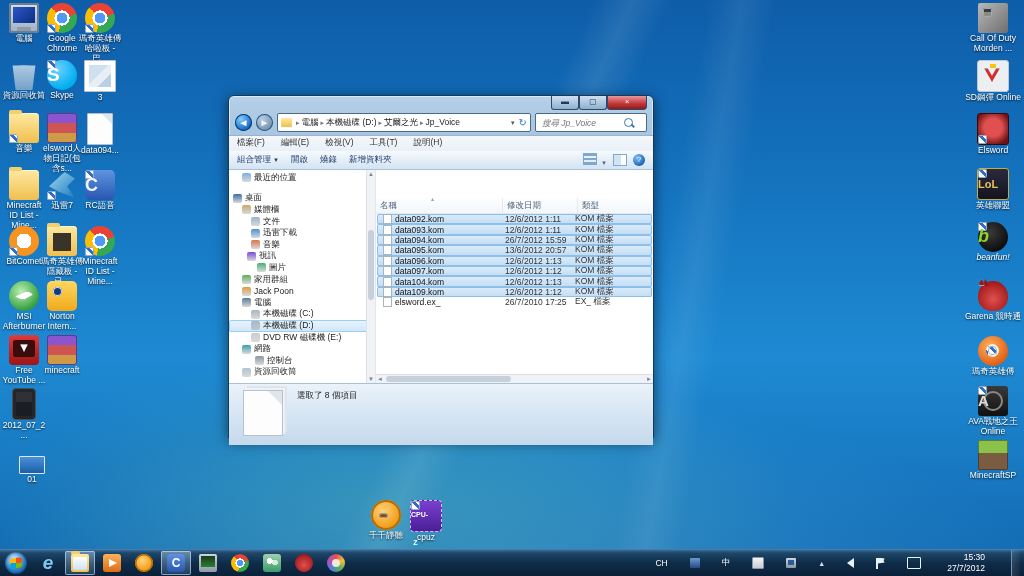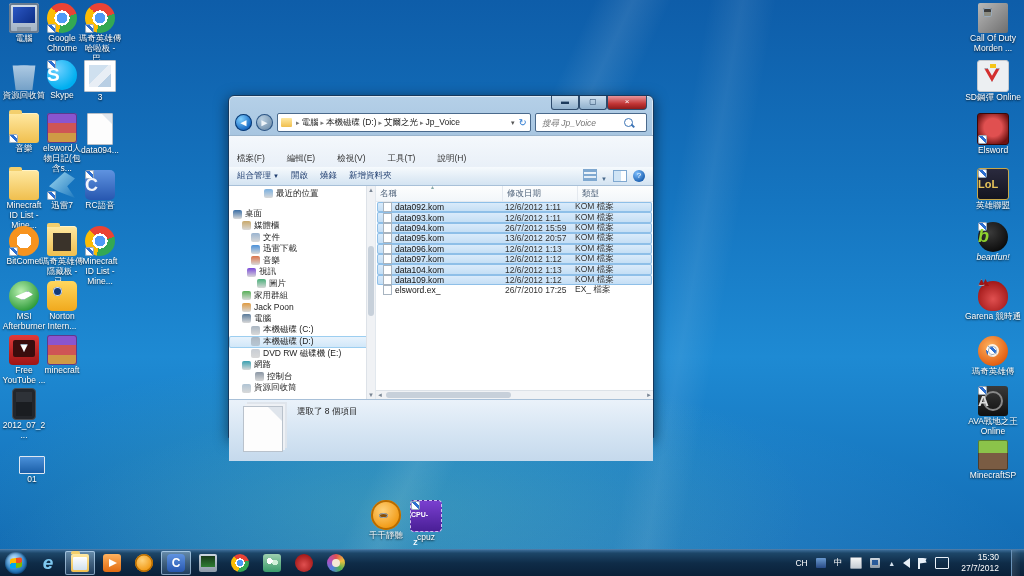--- a/index.html
+++ b/index.html
@@ -106,22 +106,22 @@
   .crumbbox .fico{width:11px;height:9px;background:linear-gradient(#ffe9a2,#f0bf4e);border-radius:1px;margin-right:2px;flex:0 0 auto;}
   .crumbbox .sep{color:#777;margin:0 2px;font-size:7px;}
   .crumbbox .spacer{flex:1;}
   .crumbbox .ddown{color:#555;font-size:7px;margin:0 2px;}
   .crumbbox .refresh{color:#2d7ad0;font-size:10px;margin-left:2px;}
   .searchbox{flex:0 0 102px;display:flex;align-items:center;height:17px;background:#fff;
     border:1px solid #4a6a8c;border-radius:2px;padding:0 4px;}
   .searchbox input{border:none;outline:none;width:80px;font-size:8.5px;color:#333;font-style:italic;background:transparent;}
   .mag{width:7px;height:7px;border:1.5px solid #3d74b5;border-radius:50%;position:relative;flex:0 0 auto;}
   .mag::after{content:"";position:absolute;left:6px;top:6px;width:4px;height:1.5px;background:#3d74b5;transform:rotate(45deg);}
-  .menurow{display:flex;gap:22px;background:linear-gradient(#f4f8fc,#e9f0f8);height:14px;
-    padding:17px 8px 0 8px;font-size:8.5px;color:#333;border-top:1px solid #9ab4cc;}
+  .menurow{display:flex;gap:16px;background:linear-gradient(#f4f8fc,#e9f0f8);height:14px;
+    padding:1px 8px 0 8px;font-size:8.5px;color:#333;border-top:1px solid #9ab4cc;}
   .toolbar{display:flex;align-items:center;gap:12px;height:18px;padding:0 8px;font-size:8.5px;color:#1e3c6e;
     background:linear-gradient(#f6fafd,#e1ecf6 60%,#d4e4f2);border-bottom:1px solid #a8c0d8;}
   .toolbar .caret{font-size:6px;margin-left:2px;}
   .toolbar .right{margin-left:auto;display:flex;align-items:center;gap:6px;color:#4a6a8c;}
   .viewsicon{display:inline-block;width:12px;height:10px;background:
     repeating-linear-gradient(#7fa8d0 0 2px,transparent 2px 4px);border:1px solid #7fa8d0;}
   .paneicon{display:inline-block;width:12px;height:10px;border:1px solid #7fa8d0;background:linear-gradient(90deg,#cfe4f5 0 55%,#fff 55%);}
   .helpicon{display:inline-block;width:12px;height:12px;border-radius:50%;color:#fff;font-size:8px;line-height:12px;
     text-align:center;background:radial-gradient(circle at 35% 30%,#7fc0ff,#1b5fb0 75%);}
   .main{display:flex;height:213px;background:#fff;}
@@ -130,21 +130,21 @@
   .sitem.sel{background:linear-gradient(#eaf4fd,#cfe6f8);box-shadow:inset 0 0 0 1px #9ccef0;border-radius:2px;}
   .sitem .sic{width:9px;height:9px;border-radius:2px;margin-right:3px;flex:0 0 auto;}
   .sitem.spacer{height:9px;}
   .sscroll{position:absolute;right:0;top:0;bottom:0;width:8px;background:#f0f2f5;border-left:1px solid #dde2e8;
     font-size:6px;color:#7a8694;text-align:center;}
   .sscroll .thumb{position:absolute;left:1px;right:1px;top:60px;height:70px;background:#c7d0da;border-radius:3px;}
   .sscroll .up{position:absolute;top:1px;left:0;right:0;}
   .sscroll .dn{position:absolute;bottom:1px;left:0;right:0;}
   .filearea{flex:1;position:relative;font-size:8.5px;}
   .colhdr{display:flex;height:15px;border-bottom:1px solid #e4e9ef;color:#4c6078;
-    background:linear-gradient(#fdfefe,#f2f6fa);}
+    background:linear-gradient(#fdfefe,#f2f6fa);margin-top:28px;}
   .colhdr div{padding:2px 0 0 4px;border-right:1px solid #e4e9ef;}
   .c-name{width:122px;position:relative;}
   .c-name::after{content:"▴";position:absolute;top:-3px;left:55px;font-size:6px;color:#8aa;}
   .c-date{width:70px;}
   .c-type{flex:1;border-right:none!important;}
   .frow{display:flex;align-items:center;height:10.4px;margin:0 1px;border-radius:2px;}
   .frow.sel{background:linear-gradient(#dcecfb,#c2ddf4);box-shadow:inset 0 0 0 1px #8ebfe8;}
   .frow .pg{width:7px;height:8px;background:#fff;border:1px solid #a8b4c0;margin:0 3px 0 6px;flex:0 0 auto;}
   .frow .fn{width:110px;color:#111;}
   .frow .fd{width:70px;color:#333;}
@@ -186,21 +186,21 @@
   .tb-monitor::after{content:"";position:absolute;inset:2px 2px 5px 2px;background:linear-gradient(#1a3a1a,#2e7d32);}
   .tb-chrome{border-radius:50%;background:
     radial-gradient(circle at 50% 50%, #4e9af5 0 26%, #fff 26% 36%, transparent 36%),
     conic-gradient(from -45deg,#ea4335 0 33%,#34a853 0 66%,#fbbc05 0);}
   .tb-messenger{background:linear-gradient(#9fd0b0,#3a9b6a);border-radius:3px;}
   .tb-messenger::after{content:"";position:absolute;left:3px;top:4px;width:12px;height:10px;
     background:radial-gradient(circle at 30% 30%,#fff 0 3px,transparent 3px),radial-gradient(circle at 75% 45%,#d0f0d8 0 3px,transparent 3px);}
   .tb-garena{border-radius:50%;background:radial-gradient(circle at 50% 60%,#e05050,#9e1515 80%);}
   .tb-paint{border-radius:50%;background:conic-gradient(#e05050,#f0c040,#50b050,#5080e0,#b050c0,#e05050);}
   .tb-paint::after{content:"";position:absolute;inset:5px;border-radius:50%;background:#f5e9d5;}
-  .tray{margin-left:auto;display:flex;align-items:center;gap:8px;padding-right:4px;color:#fff;font-size:8.5px;}
+  .tray{margin-left:auto;display:flex;align-items:center;gap:22px;padding-right:4px;color:#fff;font-size:8.5px;}
   .trayic{width:10px;height:10px;border-radius:1px;}
   .t-blue{background:linear-gradient(#6a9ad0,#274a86);}
   .t-white{background:linear-gradient(#f5f5f5,#c5ccd4);border:1px solid #8a96a4;}
   .t-disp{background:linear-gradient(#d0d8e0,#8a96a4);position:relative;}
   .t-disp::after{content:"";position:absolute;inset:2px 2px 3px 2px;background:#2a5a9a;}
   .t-caret{color:#d5e2ee;font-size:7px;}
   .spk{width:0;height:0;border:5px solid transparent;border-right:7px solid #e8f0f8;border-left:none;position:relative;}
   .flagic{width:9px;height:11px;position:relative;}
   .flagic::before{content:"";position:absolute;left:0;top:0;bottom:0;width:1.5px;background:#e8f0f8;}
   .flagic::after{content:"";position:absolute;left:1.5px;top:0;width:7px;height:6px;background:#e8f0f8;clip-path:polygon(0 0,100% 15%,85% 50%,100% 85%,0 100%);}
@@ -381,21 +381,21 @@
         <span class="helpicon">?</span>
       </span>
     </div>
     <div class="main">
       <div class="side" id="sidetree">
         <div class="sscroll">
           <div class="up">▲</div>
           <div class="thumb"></div>
           <div class="dn">▼</div>
         </div>
-      <div class="sitem" style="padding-left: 23px; margin-left: 12px;">
+      <div class="sitem" style="padding-left: 13px;">
             <span class="sic" style="background: linear-gradient(rgb(122, 176, 224), rgba(0, 0, 0, 0.15));"></span>
             <span>最近的位置</span>
           </div>
           <div class="sitem spacer"></div>
           <div class="sitem" style="padding-left: 4px;">
             <span class="sic" style="background: linear-gradient(rgb(58, 110, 165), rgba(0, 0, 0, 0.15));"></span>
             <span>桌面</span>
           </div>
           <div class="sitem" style="padding-left: 13px;">
             <span class="sic" style="background: linear-gradient(rgb(201, 168, 106), rgba(0, 0, 0, 0.15));"></span>

